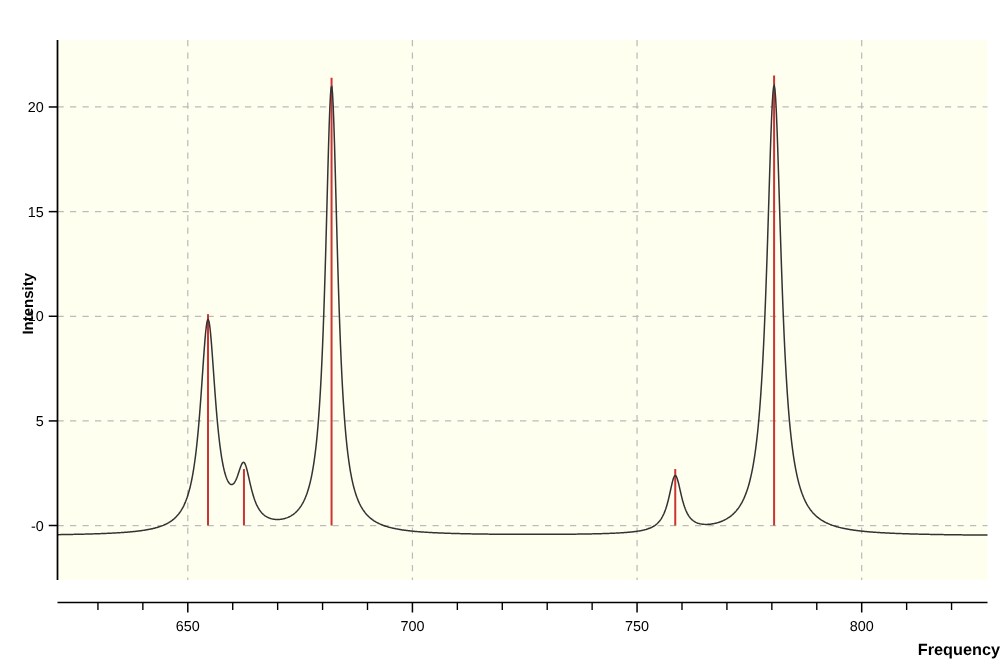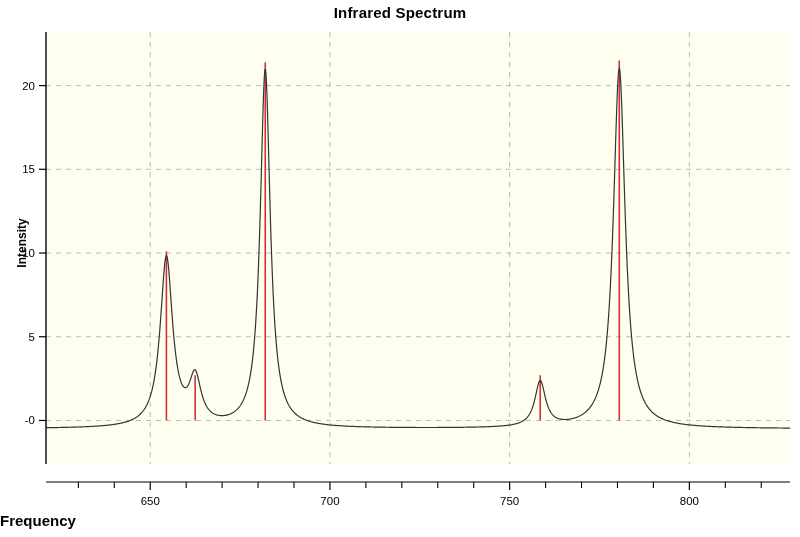--- a/index.html
+++ b/index.html
@@ -29,22 +29,22 @@
     font-size: 15px;
     font-weight: bold;
     color: #000000;
     letter-spacing: 0.2px;
   }
   #xlabel {
     position: absolute;
     left: 0;
     top: 512px;
     width: 800px;
-    text-align: left;
-    font-size: 15px;
+    text-align: right;
+    font-size: 13px;
     font-weight: bold;
     color: #000000;
   }
   #ylabel {
     position: absolute;
     left: -38px;
     top: 236px;
     width: 120px;
     text-align: center;
     font-size: 12px;
@@ -58,21 +58,20 @@
     font-family: "Liberation Sans", sans-serif;
     font-size: 11.5px;
     fill: #000000;
   }
 </style>
 </head>
 <body>
 
 <div id="chart-root">
 
-  <div id="chart-title">Infrared Spectrum</div>
 
   <svg id="plot-svg" width="800" height="537">
     <rect id="plot-bg" x="46" y="32" width="744" height="432" fill="#fffff0" stroke="none"></rect>
     <g id="grid-layer">
         <line x1="46" x2="790" y1="420.4651162790698" y2="420.4651162790698" stroke="#bbbbbb" stroke-width="1" stroke-dasharray="5,5"></line>
         <line x1="46" x2="790" y1="336.74418604651163" y2="336.74418604651163" stroke="#bbbbbb" stroke-width="1" stroke-dasharray="5,5"></line>
         <line x1="46" x2="790" y1="253.02325581395348" y2="253.02325581395348" stroke="#bbbbbb" stroke-width="1" stroke-dasharray="5,5"></line>
         <line x1="46" x2="790" y1="169.30232558139534" y2="169.30232558139534" stroke="#bbbbbb" stroke-width="1" stroke-dasharray="5,5"></line>
         <line x1="46" x2="790" y1="85.58139534883719" y2="85.58139534883719" stroke="#bbbbbb" stroke-width="1" stroke-dasharray="5,5"></line>
         <line x1="150.23188405797103" x2="150.23188405797103" y1="32" y2="464" stroke="#bbbbbb" stroke-width="1" stroke-dasharray="5,5"></line>

